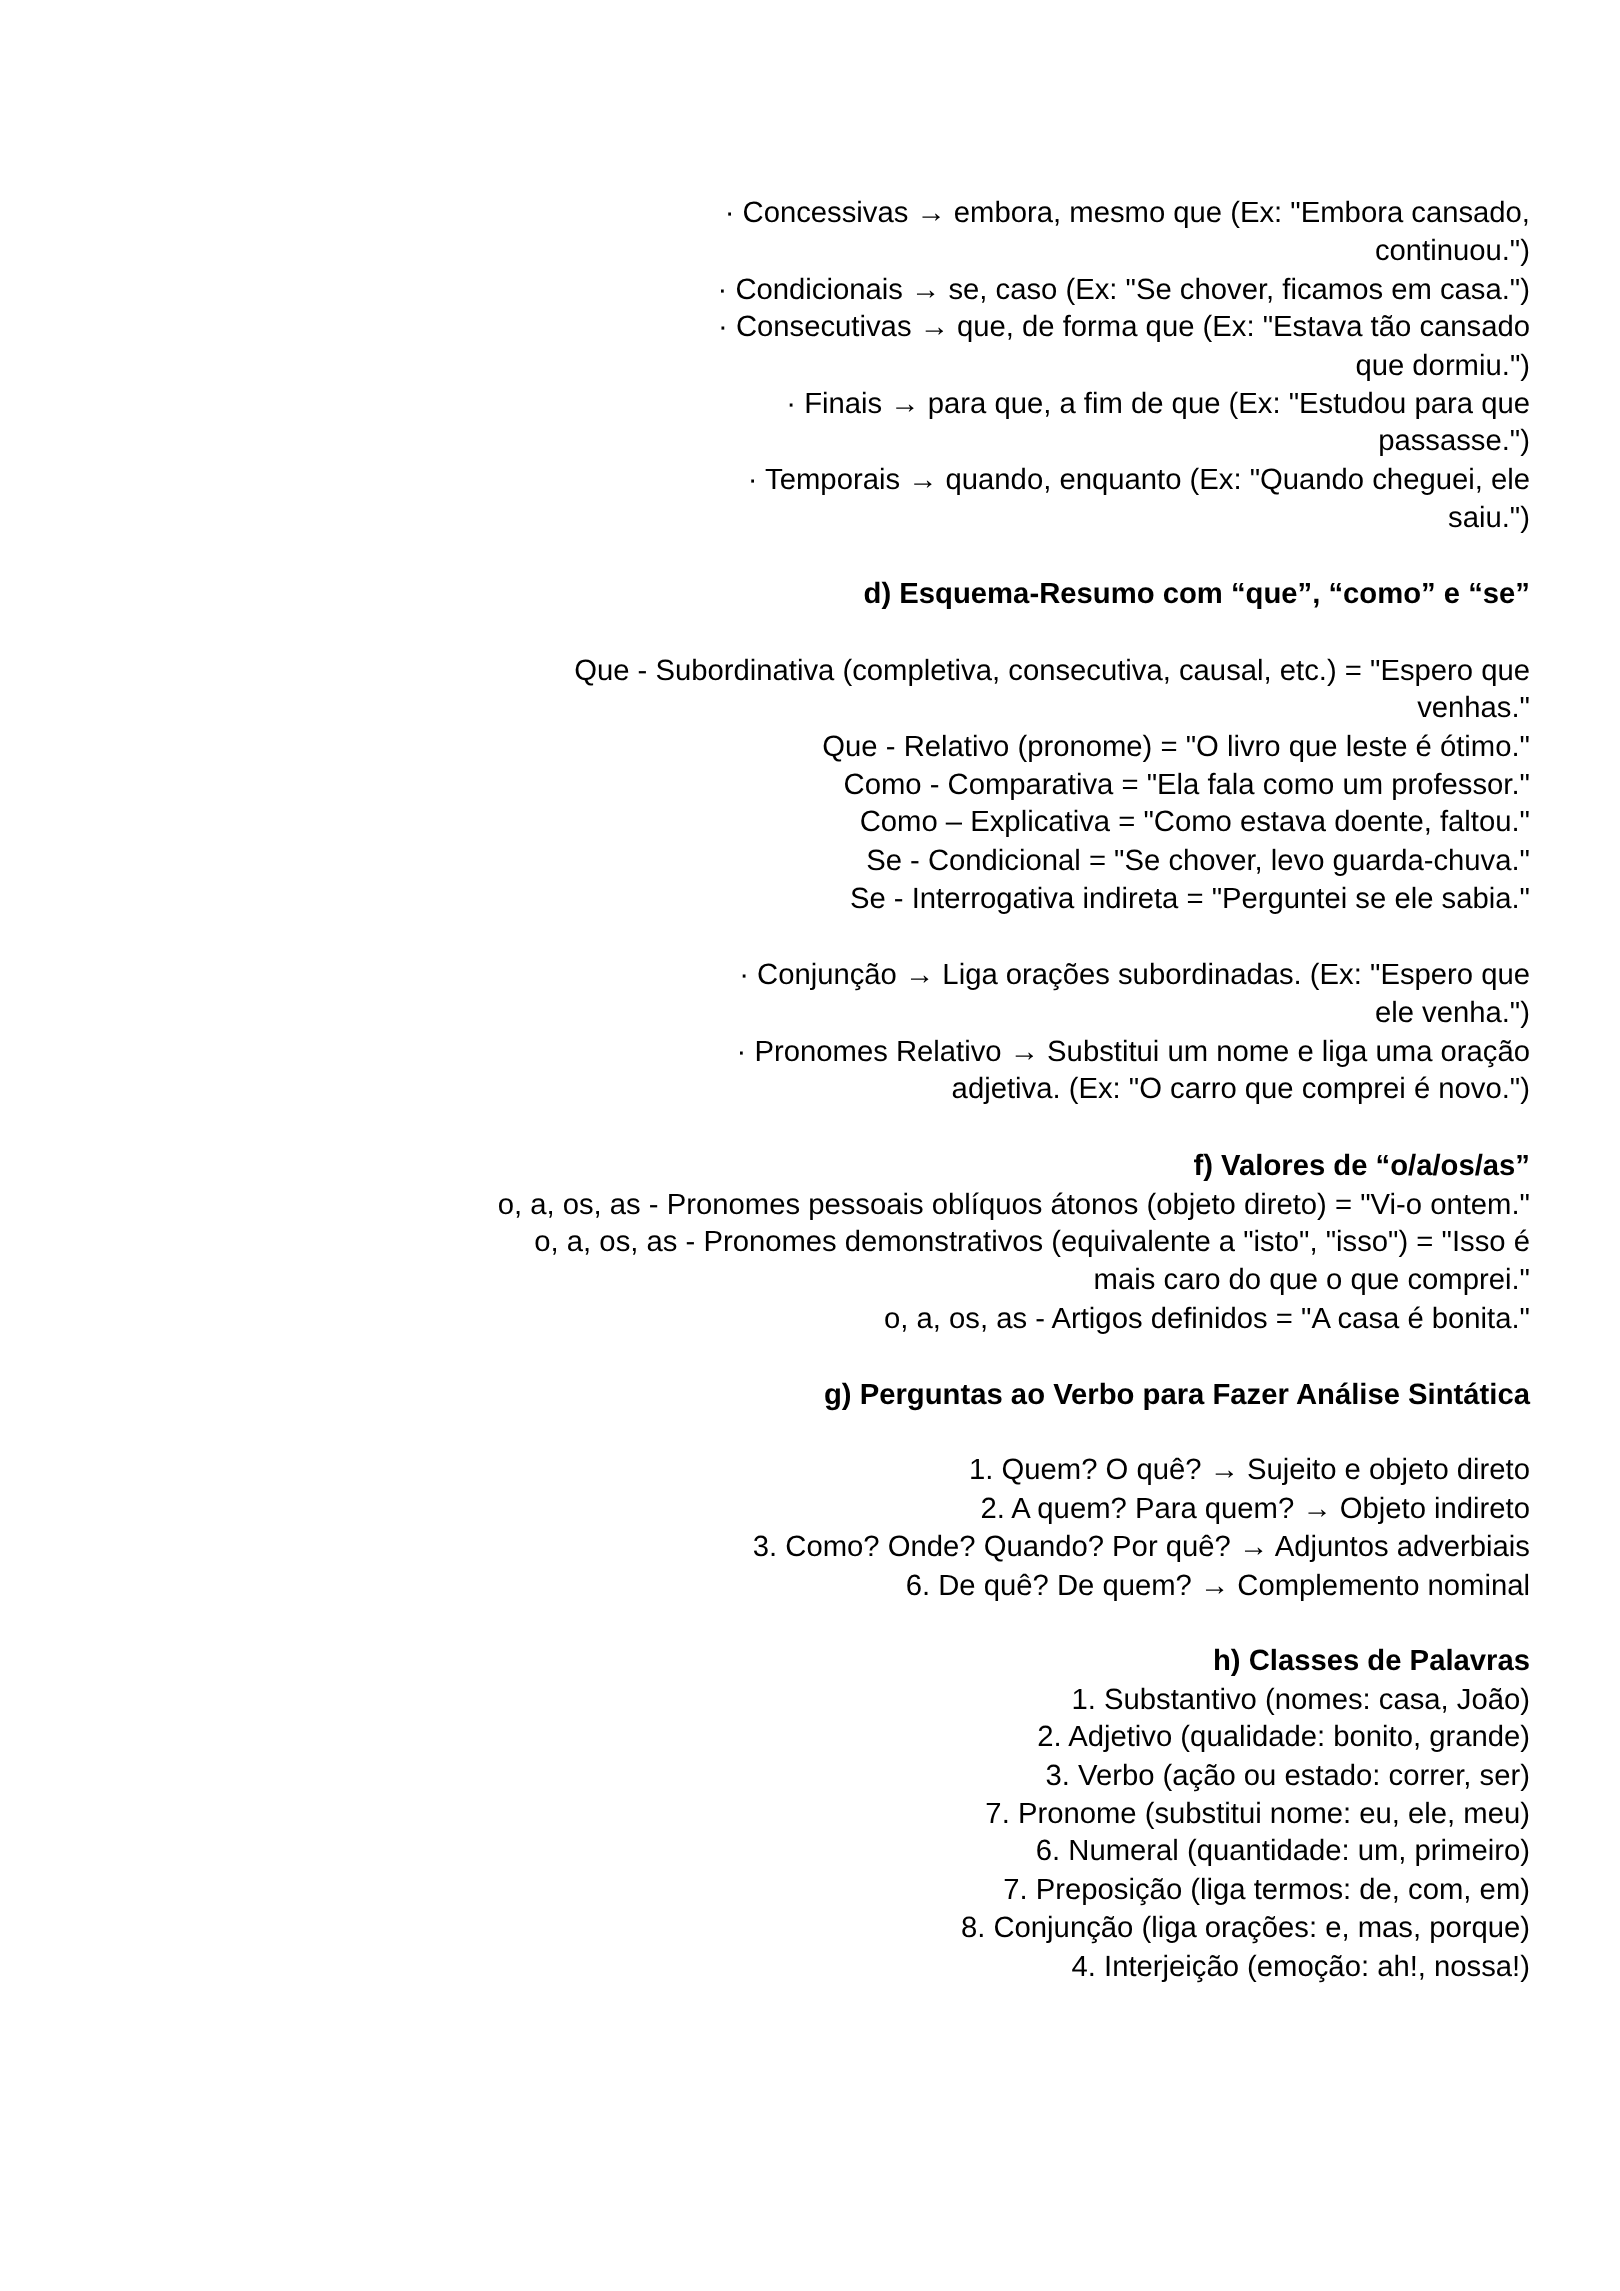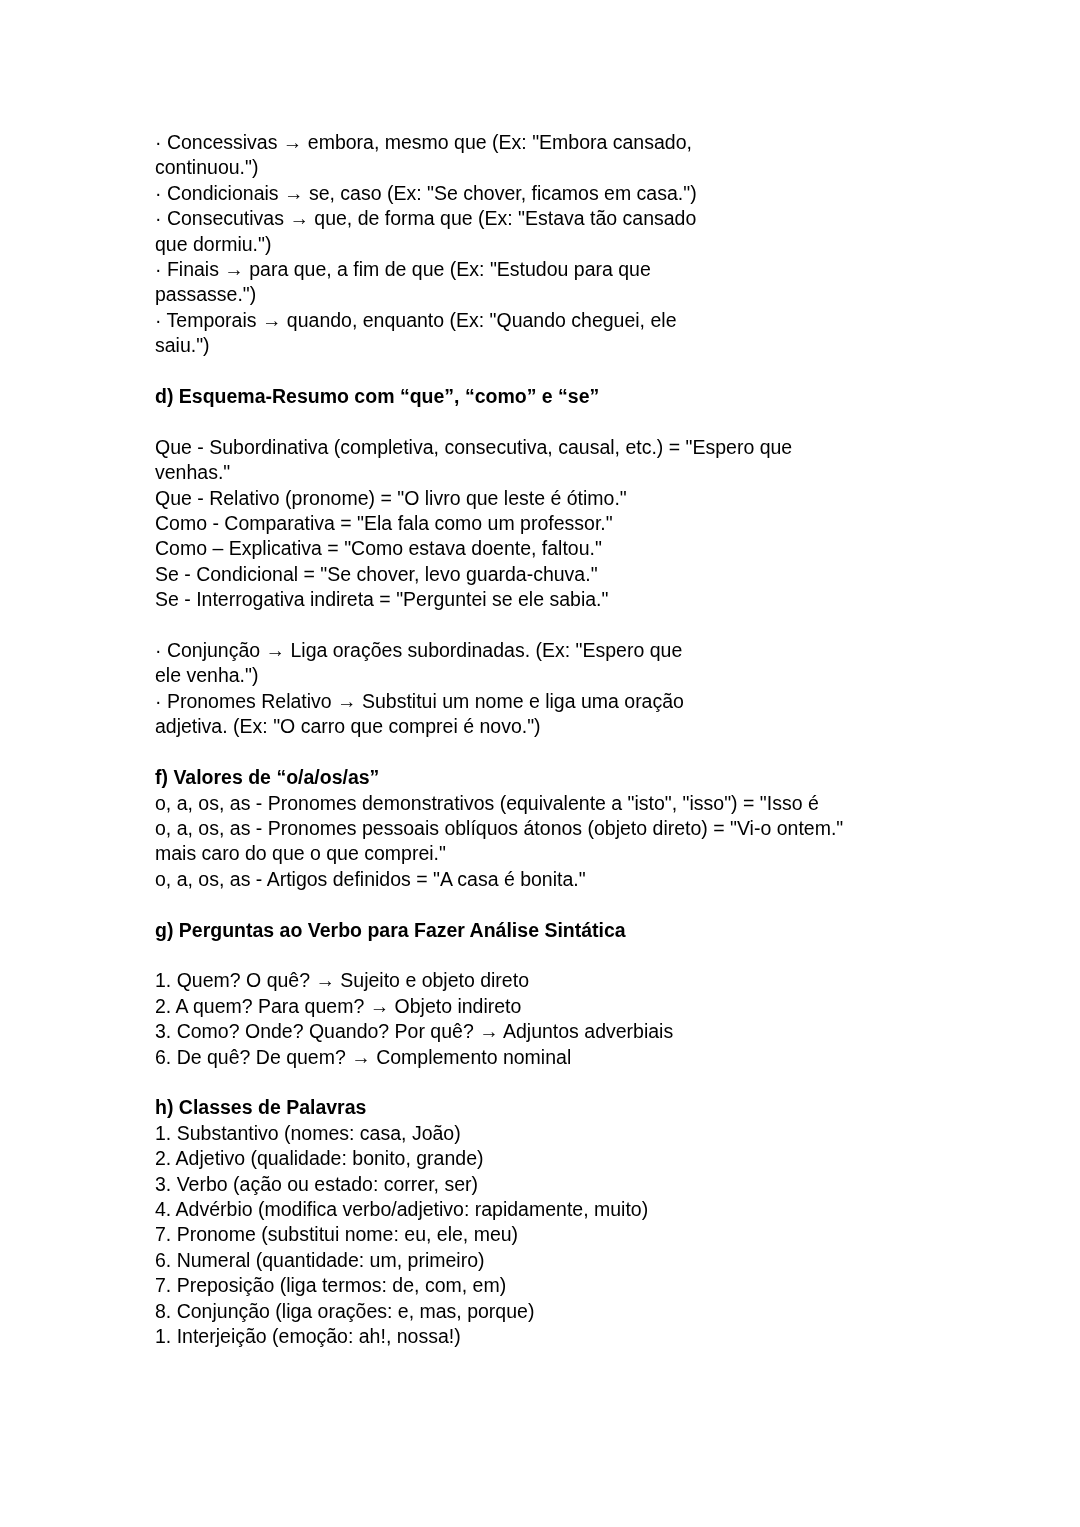--- a/index.html
+++ b/index.html
@@ -17,20 +17,21 @@
     font-family: "Liberation Sans", sans-serif;
     font-size: 19.5px;
     line-height: 25.4px;
     padding: 130px 60px 0 155px;
     overflow: hidden;
   }
   .line {
     min-height: 25.4px;
     white-space: pre-wrap;
     font-weight: normal;
+    text-align: right;
   }
   .line.bold {
     font-weight: bold;
   }
   .line.blank {
     
   }
 </style>
 </head>
 <body>
@@ -55,35 +56,34 @@
   <div class="line">Como – Explicativa = "Como estava doente, faltou."</div>
   <div class="line">Se - Condicional = "Se chover, levo guarda-chuva."</div>
   <div class="line">Se - Interrogativa indireta = "Perguntei se ele sabia."</div>
   <div class="line blank"></div>
   <div class="line">· Conjunção → Liga orações subordinadas. (Ex: "Espero que</div>
   <div class="line">ele venha.")</div>
   <div class="line">· Pronomes Relativo → Substitui um nome e liga uma oração</div>
   <div class="line">adjetiva. (Ex: "O carro que comprei é novo.")</div>
   <div class="line blank"></div>
   <div class="line bold">f) Valores de “o/a/os/as”</div>
+  <div class="line">o, a, os, as - Pronomes pessoais oblíquos átonos (objeto direto) = "Vi-o ontem."</div>
   <div class="line">o, a, os, as - Pronomes demonstrativos (equivalente a "isto", "isso") = "Isso é</div>
-  <div class="line">o, a, os, as - Pronomes pessoais oblíquos átonos (objeto direto) = "Vi-o ontem."</div>
   <div class="line">mais caro do que o que comprei."</div>
   <div class="line">o, a, os, as - Artigos definidos = "A casa é bonita."</div>
   <div class="line blank"></div>
   <div class="line bold">g) Perguntas ao Verbo para Fazer Análise Sintática</div>
   <div class="line blank"></div>
   <div class="line">1. Quem? O quê? → Sujeito e objeto direto</div>
   <div class="line">2. A quem? Para quem? → Objeto indireto</div>
   <div class="line">3. Como? Onde? Quando? Por quê? → Adjuntos adverbiais</div>
   <div class="line">6. De quê? De quem? → Complemento nominal</div>
   <div class="line blank"></div>
   <div class="line bold">h) Classes de Palavras</div>
   <div class="line">1. Substantivo (nomes: casa, João)</div>
   <div class="line">2. Adjetivo (qualidade: bonito, grande)</div>
   <div class="line">3. Verbo (ação ou estado: correr, ser)</div>
-  <div class="line">4. Advérbio (modifica verbo/adjetivo: rapidamente, muito)</div>
   <div class="line">7. Pronome (substitui nome: eu, ele, meu)</div>
   <div class="line">6. Numeral (quantidade: um, primeiro)</div>
   <div class="line">7. Preposição (liga termos: de, com, em)</div>
   <div class="line">8. Conjunção (liga orações: e, mas, porque)</div>
-  <div class="line">1. Interjeição (emoção: ah!, nossa!)</div>
+  <div class="line">4. Interjeição (emoção: ah!, nossa!)</div>
 </div>
 
 </body></html>

